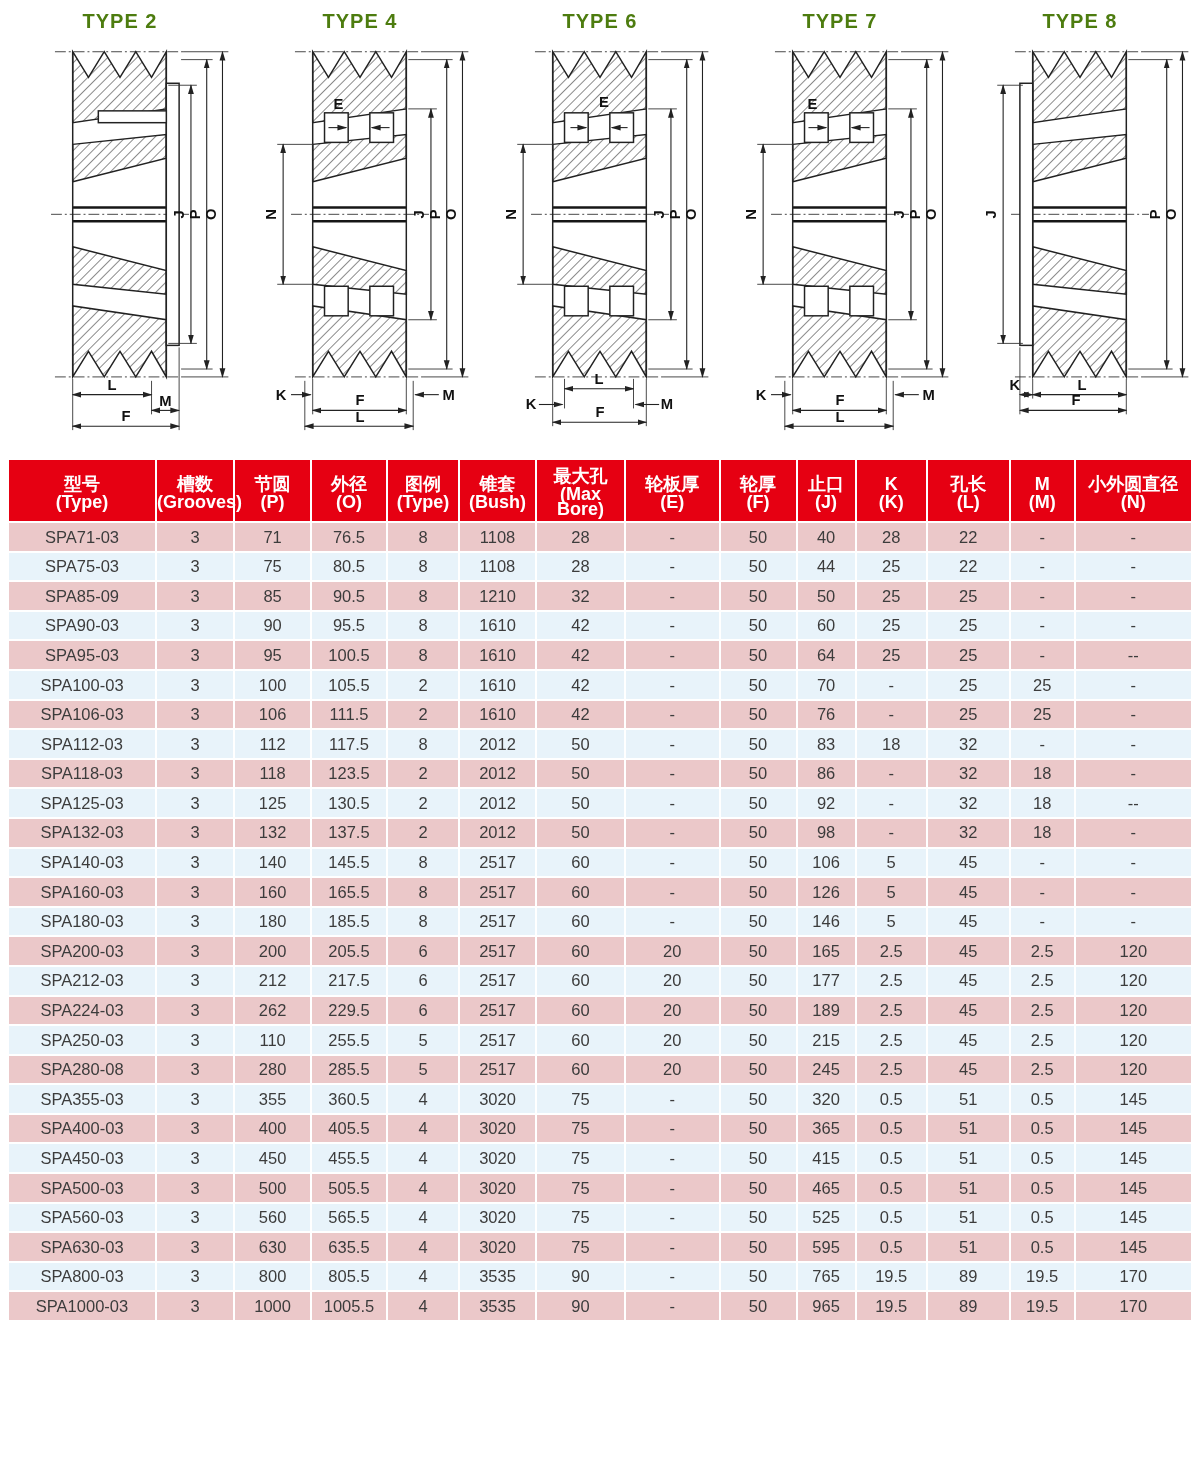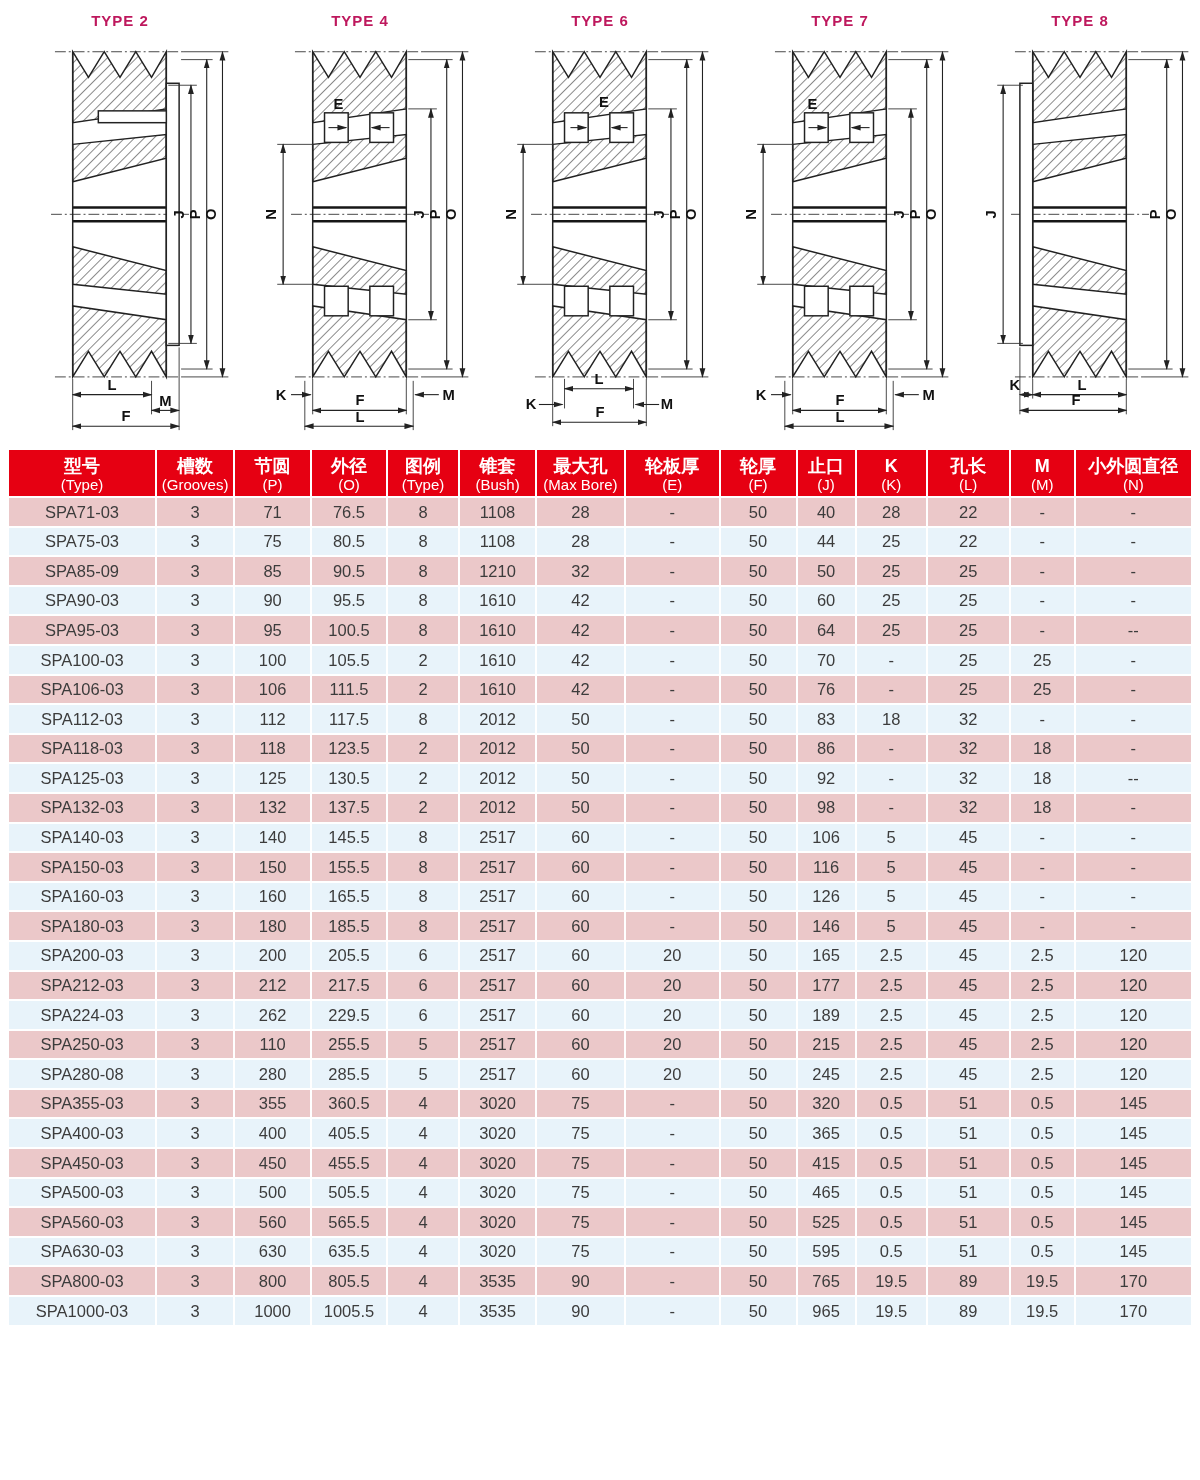--- a/index.html
+++ b/index.html
@@ -4,44 +4,44 @@
 <style>
   html,body{margin:0;padding:0;}
   body{
     width:1200px;height:1480px;background:#ffffff;overflow:hidden;
     font-family:"Liberation Sans","DejaVu Sans",sans-serif;
   }
   
   .drawings{display:flex;align-items:flex-start;height:444px;padding:2px 0 0;}
   figure{flex:1 1 0;margin:0;text-align:center;}
   figcaption{
-    font-size:15px;font-weight:bold;color:#be185d;letter-spacing:1px;
+    font-size:20px;font-weight:bold;color:#4d7c0f;letter-spacing:1px;
     margin:10px 0 4px;line-height:18px;
   }
   svg.draw{width:236px;height:404px;display:block;margin:0 auto;}
   .hp{fill:url(#hatch);stroke:#222;stroke-width:1.5;}
   .wr{fill:#fff;stroke:#222;stroke-width:1.5;}
   .ol{stroke:#222;stroke-width:1.5;fill:none;}
   .bore{stroke:#161616;stroke-width:2.6;}
   .cl{stroke:#333;stroke-width:0.9;stroke-dasharray:11 3 2 3;fill:none;}
   .dim{stroke:#222;stroke-width:1.1;marker-start:url(#ar);marker-end:url(#ar);}
   .dime{stroke:#222;stroke-width:1.1;marker-end:url(#ar);}
   .ext{stroke:#333;stroke-width:0.9;}
   .dt{font-family:"Liberation Sans","DejaVu Sans",sans-serif;font-size:15px;font-weight:bold;fill:#111;text-anchor:middle;}
   
   table{
     table-layout:fixed;border-collapse:collapse;
-    width:1186px;margin:2px 7px 0;
+    width:1186px;margin:12px 7px 0;
   }
   th{
     background:var(--header-bg,#e60012);color:#fff;border:2px solid #fff;
     padding:5px 0 4px;vertical-align:middle;font-weight:normal;
   }
   th .zh{font-size:18px;font-weight:bold;line-height:22px;display:block;}
-  th .en{font-size:15px;font-weight:normal;line-height:15px;display:block;}
+  th .en{font-size:18px;font-weight:bold;line-height:15px;display:block;}
   td{
     border:2px solid #fff;text-align:center;vertical-align:middle;
     font-size:16.5px;color:var(--cell-text,#3c3c3c);
     height:27.6px;padding:0;line-height:1;overflow:hidden;white-space:nowrap;
   }
   tbody tr:nth-child(odd) td{background:var(--row-pink,#ebc8c9);}
   tbody tr:nth-child(even) td{background:var(--row-blue,#e8f3fa);}
 </style>
 </head>
 <body>
@@ -543,36 +543,20 @@
           <td>60</td>
           <td>-</td>
           <td>50</td>
           <td>106</td>
           <td>5</td>
           <td>45</td>
           <td>-</td>
           <td>-</td>
         </tr>
         <tr>
-          <td>SPA150-03</td>
-          <td>3</td>
-          <td>150</td>
-          <td>155.5</td>
-          <td>8</td>
-          <td>2517</td>
-          <td>60</td>
-          <td>-</td>
-          <td>50</td>
-          <td>116</td>
-          <td>5</td>
-          <td>45</td>
-          <td>-</td>
-          <td>-</td>
-        </tr>
-        <tr>
           <td>SPA160-03</td>
           <td>3</td>
           <td>160</td>
           <td>165.5</td>
           <td>8</td>
           <td>2517</td>
           <td>60</td>
           <td>-</td>
           <td>50</td>
           <td>126</td>

